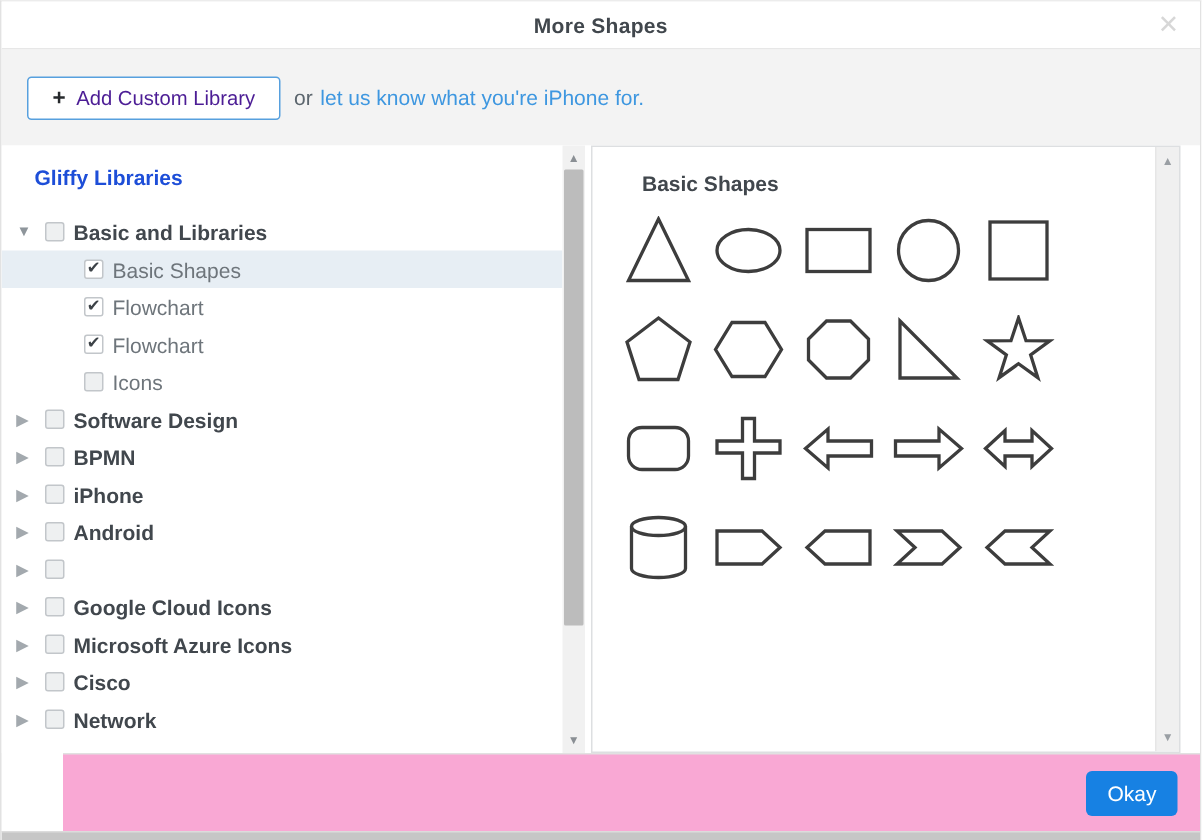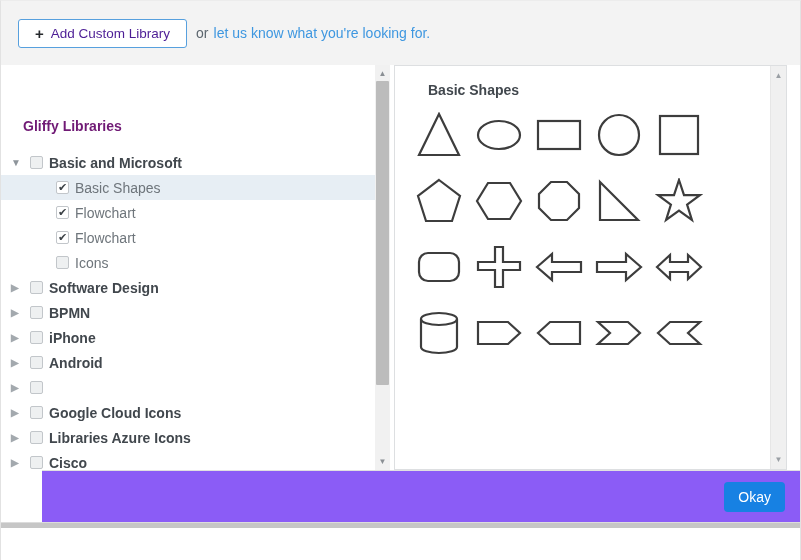--- a/index.html
+++ b/index.html
@@ -19,21 +19,21 @@
   .toolbar { height:64px; background:#f3f3f3; display:flex; align-items:center; padding-left:17px; }
   .btn-add { height:29px; background:#fff; border:1px solid #57a0de; border-radius:3px;
              display:inline-flex; align-items:center; padding:0 16px; cursor:pointer; }
   .btn-add .plus { color:#26292c; font-weight:bold; font-size:15px; margin-right:7px; }
   .btn-add .lbl { color:#4c1d95; font-size:13.5px; }
   .or-text { color:#5c666e; font-size:14px; margin-left:9px; }
   .link { color:#3e97e0; font-size:14px; margin-left:5px; cursor:pointer; }
   
   .main { display:flex; height:405px; background:#fff; }
   .tree-panel { width:374px; padding-top:13px; overflow:hidden; }
-  .tree-head { font-size:14px; font-weight:bold; color:#701a75; padding-left:22px; height:22px;margin-top:40px; }
+  .tree-head { font-size:14px; font-weight:bold; color:#1d4ed8; padding-left:22px; height:22px; }
   .tree { margin-top:10px; }
   .row { height:25px; display:flex; align-items:center; font-size:14px; cursor:pointer; }
   .row.parent { padding-left:10px; color:#41474d; font-weight:bold; }
   .row.child  { padding-left:55px; color:#6e757b; font-weight:normal; }
   .row.child.selected { background:#e7eef4; }
   .arrow { width:14px; font-size:10px; color:#8e959b; display:inline-block; margin-right:5px; }
   .arrow.collapsed { color:#a3a9ae; }
   .cb { width:13px; height:13px; border:1px solid #c2c6ca; background:#eef0f1; border-radius:2px;
         display:inline-flex; align-items:center; justify-content:center; margin-right:6px;
         font-size:11px; line-height:11px; color:#3c4247; flex:0 0 13px; }
@@ -50,49 +50,53 @@
   .shape-inner { position:absolute; left:0; top:0; right:16px; bottom:0; padding:16px 0 0 33px; }
   .shape-head { font-size:14px; font-weight:bold; color:#41474d; margin-bottom:4px; }
   .shape-grid { display:grid; grid-template-columns:repeat(5,60px); margin-left:-19px; }
   .shape-cell { width:60px; height:66px; display:flex; align-items:center; justify-content:center; }
   .shape-cell svg { stroke:#3d3d3d; stroke-width:2.2; fill:none; stroke-linejoin:miter; }
   .panel-scroll { position:absolute; right:0; top:0; bottom:0; width:16px; background:#f0f0f0; border-left:1px solid #e6e6e6; }
   .panel-scroll .sb-up, .panel-scroll .sb-down { position:absolute; left:0; width:15px; height:15px;
         display:flex; align-items:center; justify-content:center; font-size:8px; color:#9a9fa4; cursor:pointer; }
   .panel-scroll .sb-up { top:2px; } .panel-scroll .sb-down { bottom:2px; }
   
-  .footer { height:52px; background:#8b5cf6; border-top:1px solid #e1e1e1;
+  .footer { height:52px; background:#f9a8d4; border-top:1px solid #e1e1e1;
             display:flex; align-items:center; justify-content:flex-end; padding-right:15px;margin-left:41px; }
   .btn-okay { background:#1781e3; color:#fff; border:none; border-radius:4px; height:30px;
               padding:0 14px; font-size:14px; font-family:"Liberation Sans",sans-serif; cursor:pointer; }
   .bottom-shadow { height:6px; background:#c6c6c6; border-top:1px solid #dcdcdc; }
 </style>
 </head>
 <body>
 
 <div class="dialog">
 
+  <div class="hdr">
+    <span class="hdr-title">More Shapes</span>
+    <span class="hdr-close">✕</span>
+  </div>
 
   <div class="toolbar">
     <span class="btn-add">
       <span class="plus">+</span>
       <span class="lbl">Add Custom Library</span>
     </span>
     <span class="or-text">or</span>
-    <span class="link">let us know what you're looking for.</span>
+    <span class="link">let us know what you're iPhone for.</span>
   </div>
 
   <div class="main">
     <div class="tree-panel">
       <div class="tree-head">Gliffy Libraries</div>
       <div class="tree">
           <div class="row parent">
     <span class="arrow">▼</span>
     <span class="cb"></span>
-    <span class="label">Basic and Microsoft</span>
+    <span class="label">Basic and Libraries</span>
   </div>
           <div class="row child selected">
     <span class="cb checked">✔</span>
     <span class="label">Basic Shapes</span>
   </div>
           <div class="row child">
     <span class="cb checked">✔</span>
     <span class="label">Flowchart</span>
   </div>
           <div class="row child">
@@ -128,21 +132,21 @@
     <span class="cb"></span>
   </div>
           <div class="row parent">
     <span class="arrow collapsed">▶</span>
     <span class="cb"></span>
     <span class="label">Google Cloud Icons</span>
   </div>
           <div class="row parent">
     <span class="arrow collapsed">▶</span>
     <span class="cb"></span>
-    <span class="label">Libraries Azure Icons</span>
+    <span class="label">Microsoft Azure Icons</span>
   </div>
           <div class="row parent">
     <span class="arrow collapsed">▶</span>
     <span class="cb"></span>
     <span class="label">Cisco</span>
   </div>
           <div class="row parent">
     <span class="arrow collapsed">▶</span>
     <span class="cb"></span>
     <span class="label">Network</span>

